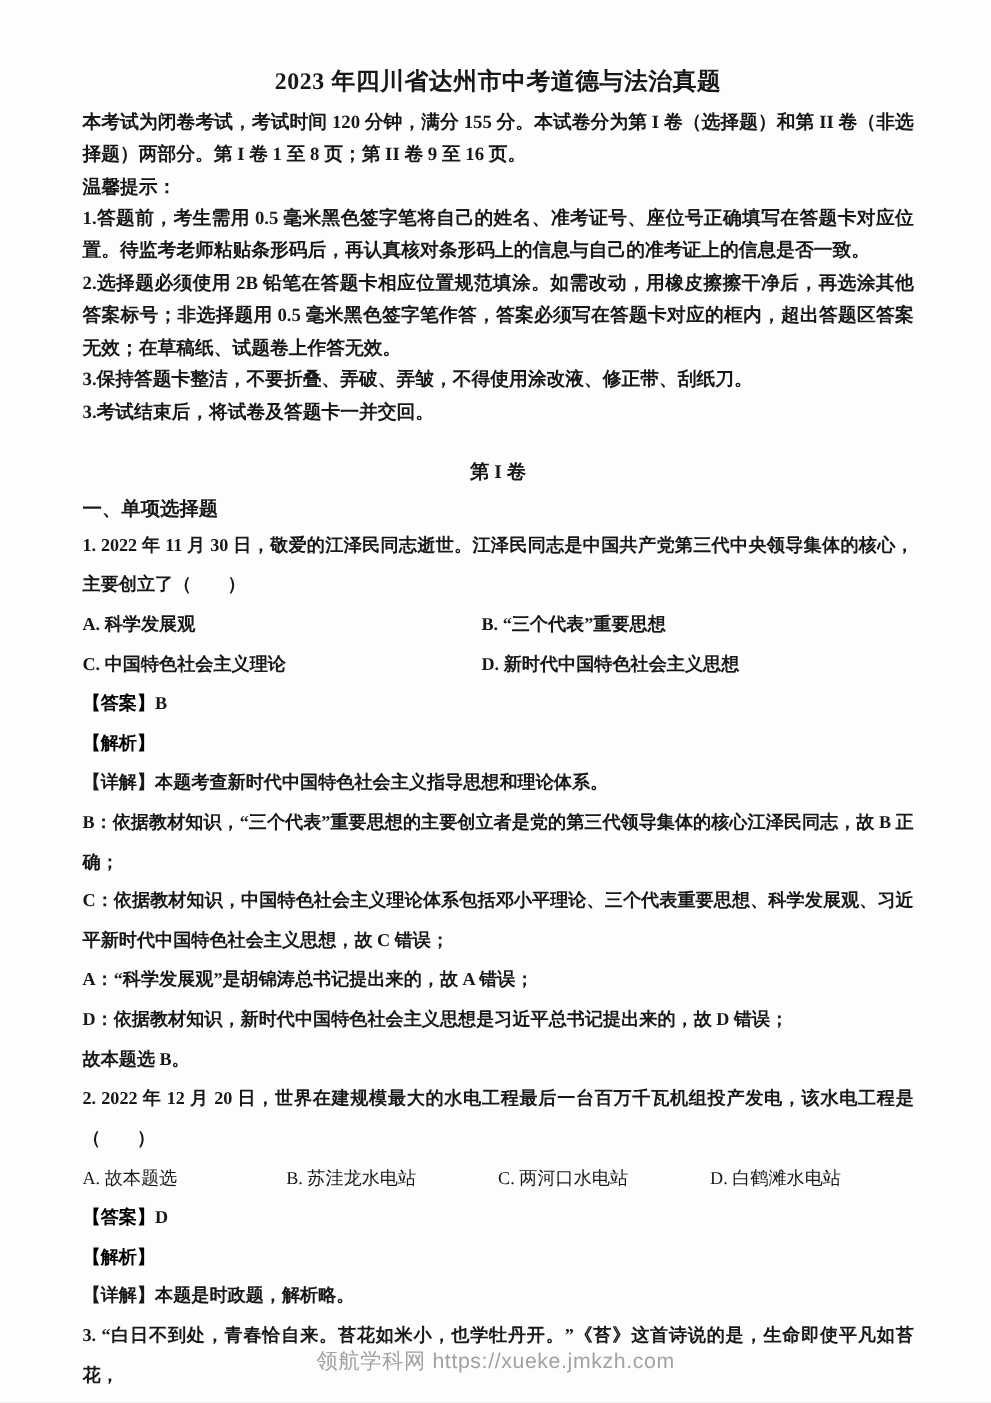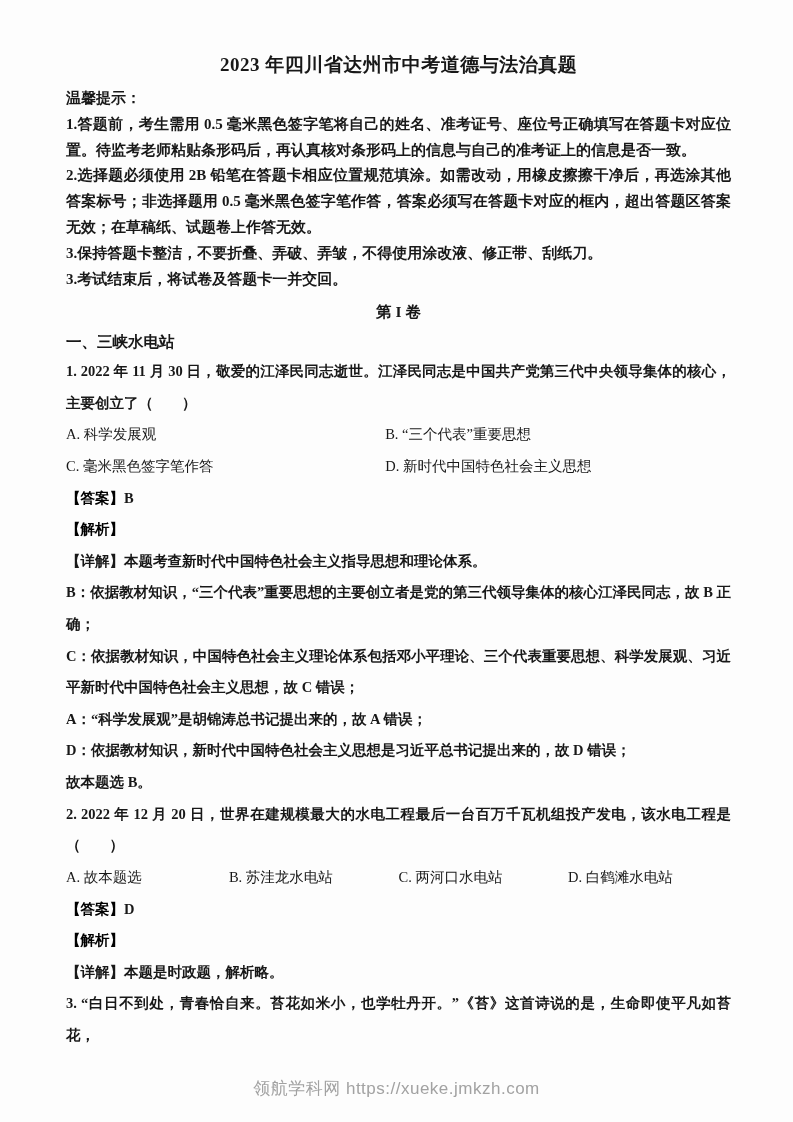--- a/index.html
+++ b/index.html
@@ -27,21 +27,21 @@
     letter-spacing: 0.5px;
   }
   .bold-block p {
     margin: 0;
     font-size: 15px;
     font-weight: bold;
     line-height: 1.72;
     text-align: justify;
   }
   .vol-title {
-    margin: 6px 0 0 0;
+    margin: 20px 0 0 0;
     text-align: center;
     font-size: 15.5px;
     font-weight: bold;
     line-height: 1.8;
   }
   .part-title {
     margin: 2px 0 0 0;
     font-size: 15.5px;
     font-weight: bold;
     line-height: 1.8;
@@ -51,20 +51,21 @@
     line-height: 2.18;
   }
   .qarea p {
     margin: 0;
     text-align: justify;
     font-weight: bold;
   }
   .opt-grid2 {
     display: grid;
     grid-template-columns: 48% 52%;
+    font-weight: bold;
   }
   .opt-grid4 {
     display: grid;
     grid-template-columns: 24.5% 25.5% 25.5% 24.5%;
   }
   .opt-grid2 span, .opt-grid4 span {
     display: block;
     line-height: 2.18;
     white-space: nowrap;
     overflow: hidden;
@@ -85,37 +86,38 @@
   }
 </style>
 </head>
 <body>
 
 <div class="page">
 
   <h1 class="doc-title">2023 年四川省达州市中考道德与法治真题</h1>
 
   <div class="bold-block">
+    <p>本考试为闭卷考试，考试时间 120 分钟，满分 155 分。本试卷分为第 I 卷（选择题）和第 II 卷（非选择题）两部分。第 I 卷 1 至 8 页；第 II 卷 9 至 16 页。</p>
     <p>温馨提示：</p>
     <p>1.答题前，考生需用 0.5 毫米黑色签字笔将自己的姓名、准考证号、座位号正确填写在答题卡对应位置。待监考老师粘贴条形码后，再认真核对条形码上的信息与自己的准考证上的信息是否一致。</p>
     <p>2.选择题必须使用 2B 铅笔在答题卡相应位置规范填涂。如需改动，用橡皮擦擦干净后，再选涂其他答案标号；非选择题用 0.5 毫米黑色签字笔作答，答案必须写在答题卡对应的框内，超出答题区答案无效；在草稿纸、试题卷上作答无效。</p>
     <p>3.保持答题卡整洁，不要折叠、弄破、弄皱，不得使用涂改液、修正带、刮纸刀。</p>
     <p>3.考试结束后，将试卷及答题卡一并交回。</p>
   </div>
 
   <div class="vol-title">第 I 卷</div>
-  <div class="part-title">一、三峡水电站</div>
+  <div class="part-title">一、单项选择题</div>
 
   <div class="qarea">
 
     <p>1. 2022 年 11 月 30 日，敬爱的江泽民同志逝世。江泽民同志是中国共产党第三代中央领导集体的核心，主要创立了（　　）</p>
     <div class="opt-grid2">
       <span>A. 科学发展观</span>
       <span>B. “三个代表”重要思想</span>
-      <span>C. 毫米黑色签字笔作答</span>
+      <span>C. 中国特色社会主义理论</span>
       <span>D. 新时代中国特色社会主义思想</span>
     </div>
     <p><span class="ans-label">【答案】</span><span>B</span></p>
     <p class="ans-label">【解析】</p>
     <p>【详解】本题考查新时代中国特色社会主义指导思想和理论体系。</p>
     <p>B：依据教材知识，“三个代表”重要思想的主要创立者是党的第三代领导集体的核心江泽民同志，故 B 正确；</p>
     <p>C：依据教材知识，中国特色社会主义理论体系包括邓小平理论、三个代表重要思想、科学发展观、习近平新时代中国特色社会主义思想，故 C 错误；</p>
     <p>A：“科学发展观”是胡锦涛总书记提出来的，故 A 错误；</p>
     <p>D：依据教材知识，新时代中国特色社会主义思想是习近平总书记提出来的，故 D 错误；</p>
     <p>故本题选 B。</p>

